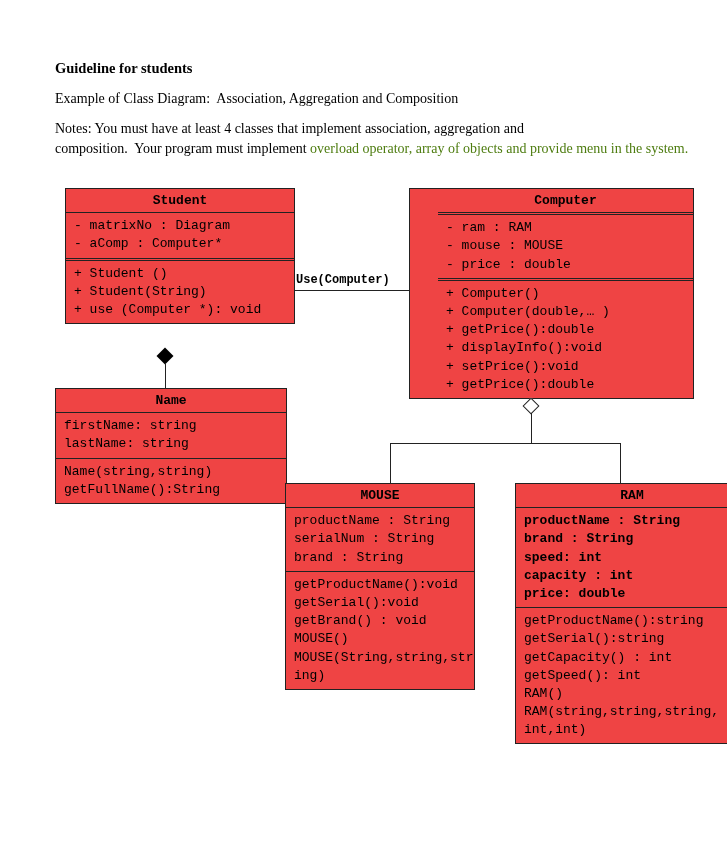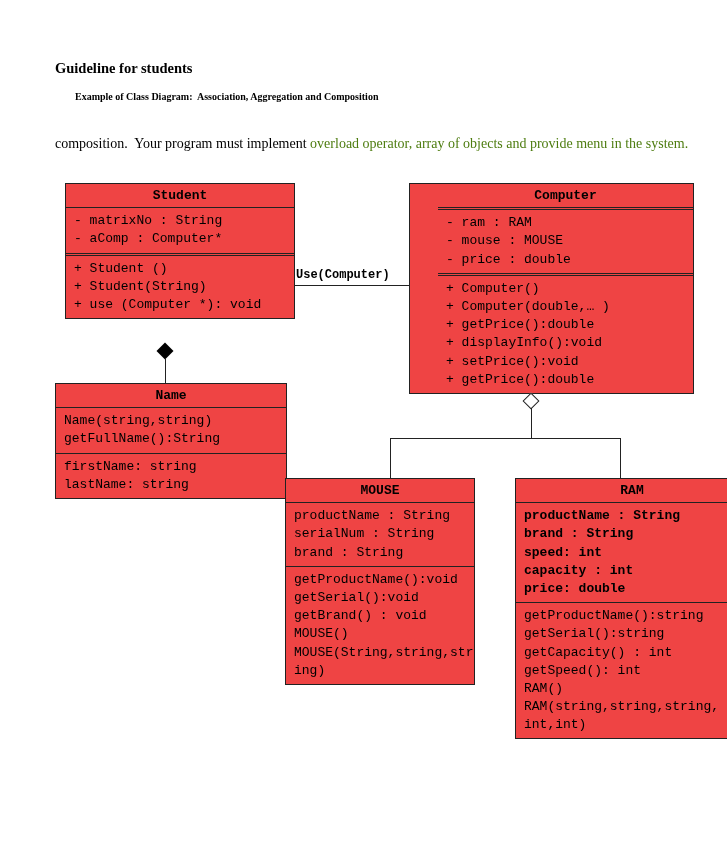--- a/index.html
+++ b/index.html
@@ -12,24 +12,23 @@
       font-size: 14px;
       color: #000;
     }
     .heading1 {
       font-weight: bold;
       margin-bottom: 14px;
       font-size: 14.5px;
       font-family: Liberation Serif, serif;
     }
     .heading2 {
-      font-weight: bold;
+      font-weight: normal;
       margin-bottom: 12px;
-      font-size: 10px;
-      margin-left: 20px;
+      font-size: 14px;
     }
     .notes {
       line-height: 1.4;
       margin-bottom: 30px;
     }
     .grey { color: #4d7c0f; }
     .canvas {
       position: relative;
       width: 620px;
       height: 600px;
@@ -87,29 +86,29 @@
       box-sizing: border-box;
     }
     [data-bind] { white-space: pre; }
   </style>
 </head>
 <body>
 
 <div class="heading1" data-bind="headings.h1">Guideline for students</div>
 <div class="heading2" data-bind="headings.h2">Example of Class Diagram:  Association, Aggregation and Composition</div>
 <div class="notes">
-  <br>
+  <span data-bind="notes.line1">Notes: You must have at least 4 classes that implement association, aggregation and</span><br>
   <span data-bind="notes.line2_black">composition.  Your program must implement </span><span class="grey" data-bind="notes.line2_grey">overload operator, array of objects and provide menu in the system.</span>
 </div>
 
 <div class="canvas">
 
   <div class="uml" style="left:10px; top:0px; width:230px;">
     <div class="uml-title" data-bind="classes.student.name">Student</div>
-    <div class="uml-sec" data-bind="classes.student.attrs">- matrixNo : String
+    <div class="uml-sec" data-bind="classes.student.attrs">- matrixNo : Diagram
 - aComp : Computer*</div>
     <div class="uml-sec double-top" data-bind="classes.student.ops">+ Student ()
 + Student(String)
 + use (Computer *): void</div>
   </div>
 
   <div class="uml" style="left:354px; top:0px; width:285px;padding-left:28px;">
     <div class="uml-title double" data-bind="classes.computer.name">Computer</div>
     <div class="uml-sec" data-bind="classes.computer.attrs">- ram : RAM
 - mouse : MOUSE
@@ -117,24 +116,24 @@
     <div class="uml-sec double-top" data-bind="classes.computer.ops">+ Computer()
 + Computer(double,… )
 + getPrice():double
 + displayInfo():void
 + setPrice():void
 + getPrice():double</div>
   </div>
 
   <div class="uml" style="left:0px; top:200px; width:232px;">
     <div class="uml-title" data-bind="classes.nameClass.name">Name</div>
+    <div class="uml-sec" data-bind="classes.nameClass.attrs">firstName: string
+lastName: string</div>
     <div class="uml-sec" data-bind="classes.nameClass.ops">Name(string,string)
 getFullName():String</div>
-    <div class="uml-sec" data-bind="classes.nameClass.attrs">firstName: string
-lastName: string</div>
   </div>
 
   <div class="uml" style="left:230px; top:295px; width:190px;">
     <div class="uml-title" data-bind="classes.mouse.name">MOUSE</div>
     <div class="uml-sec" data-bind="classes.mouse.attrs">productName : String
 serialNum : String
 brand : String</div>
     <div class="uml-sec" data-bind="classes.mouse.ops">getProductName():void
 getSerial():void
 getBrand() : void

